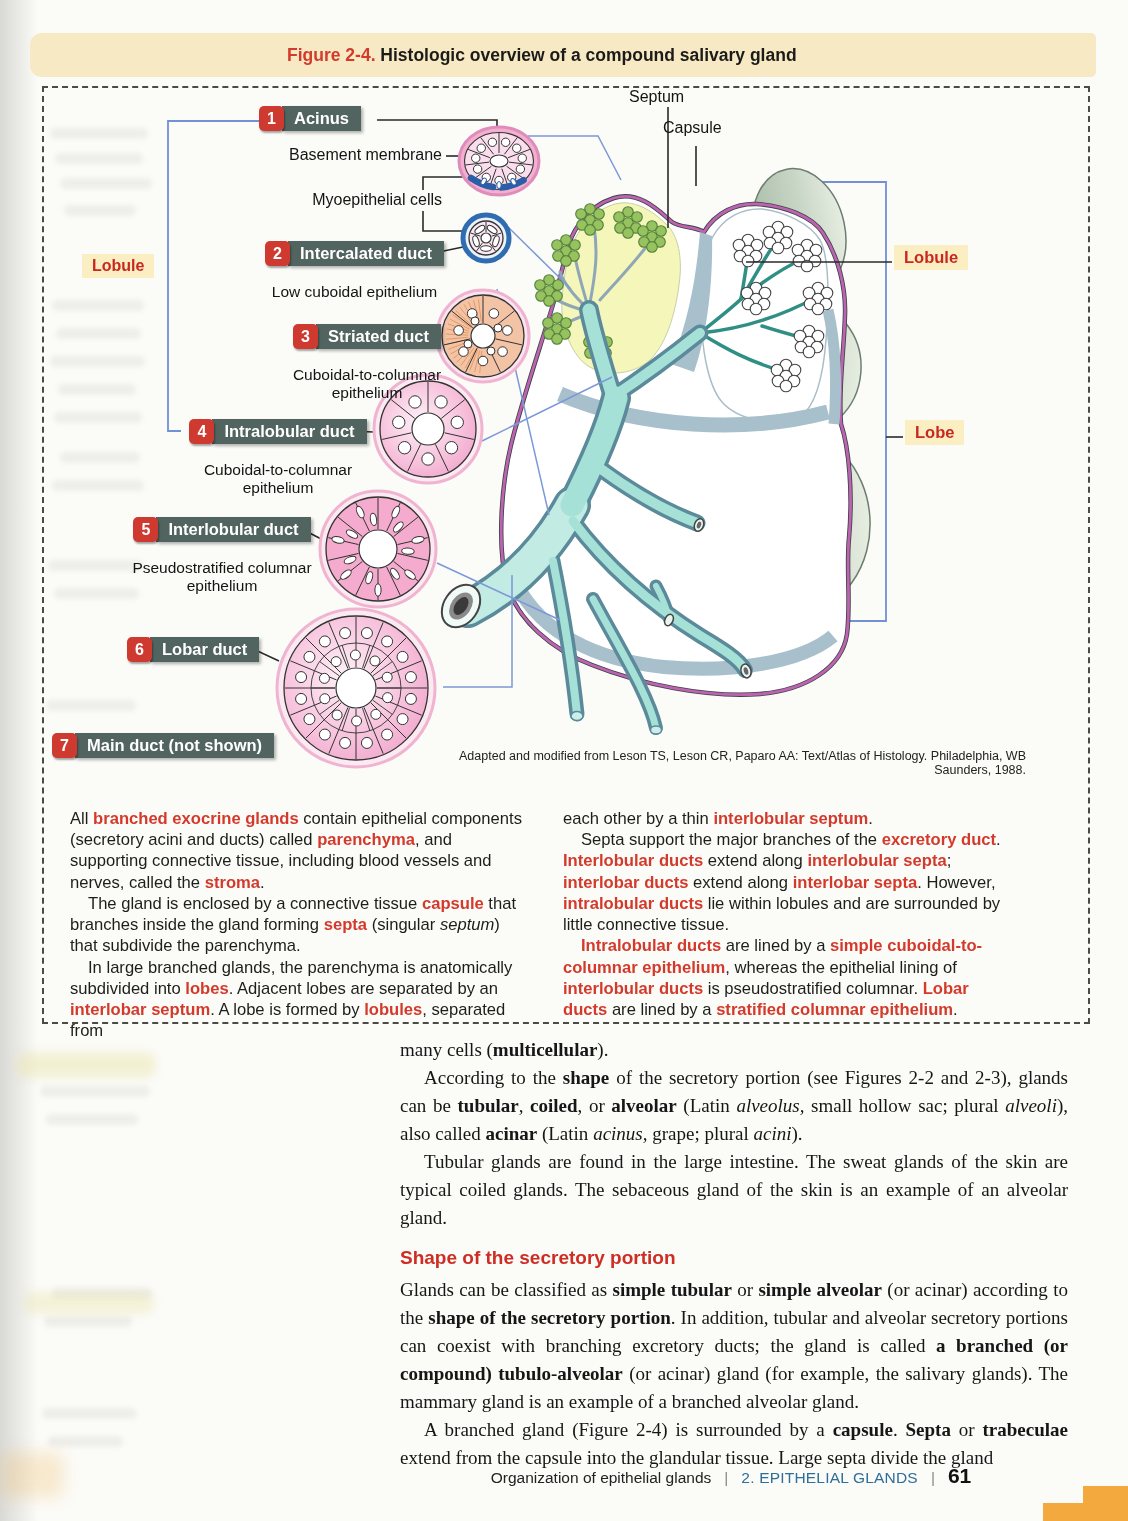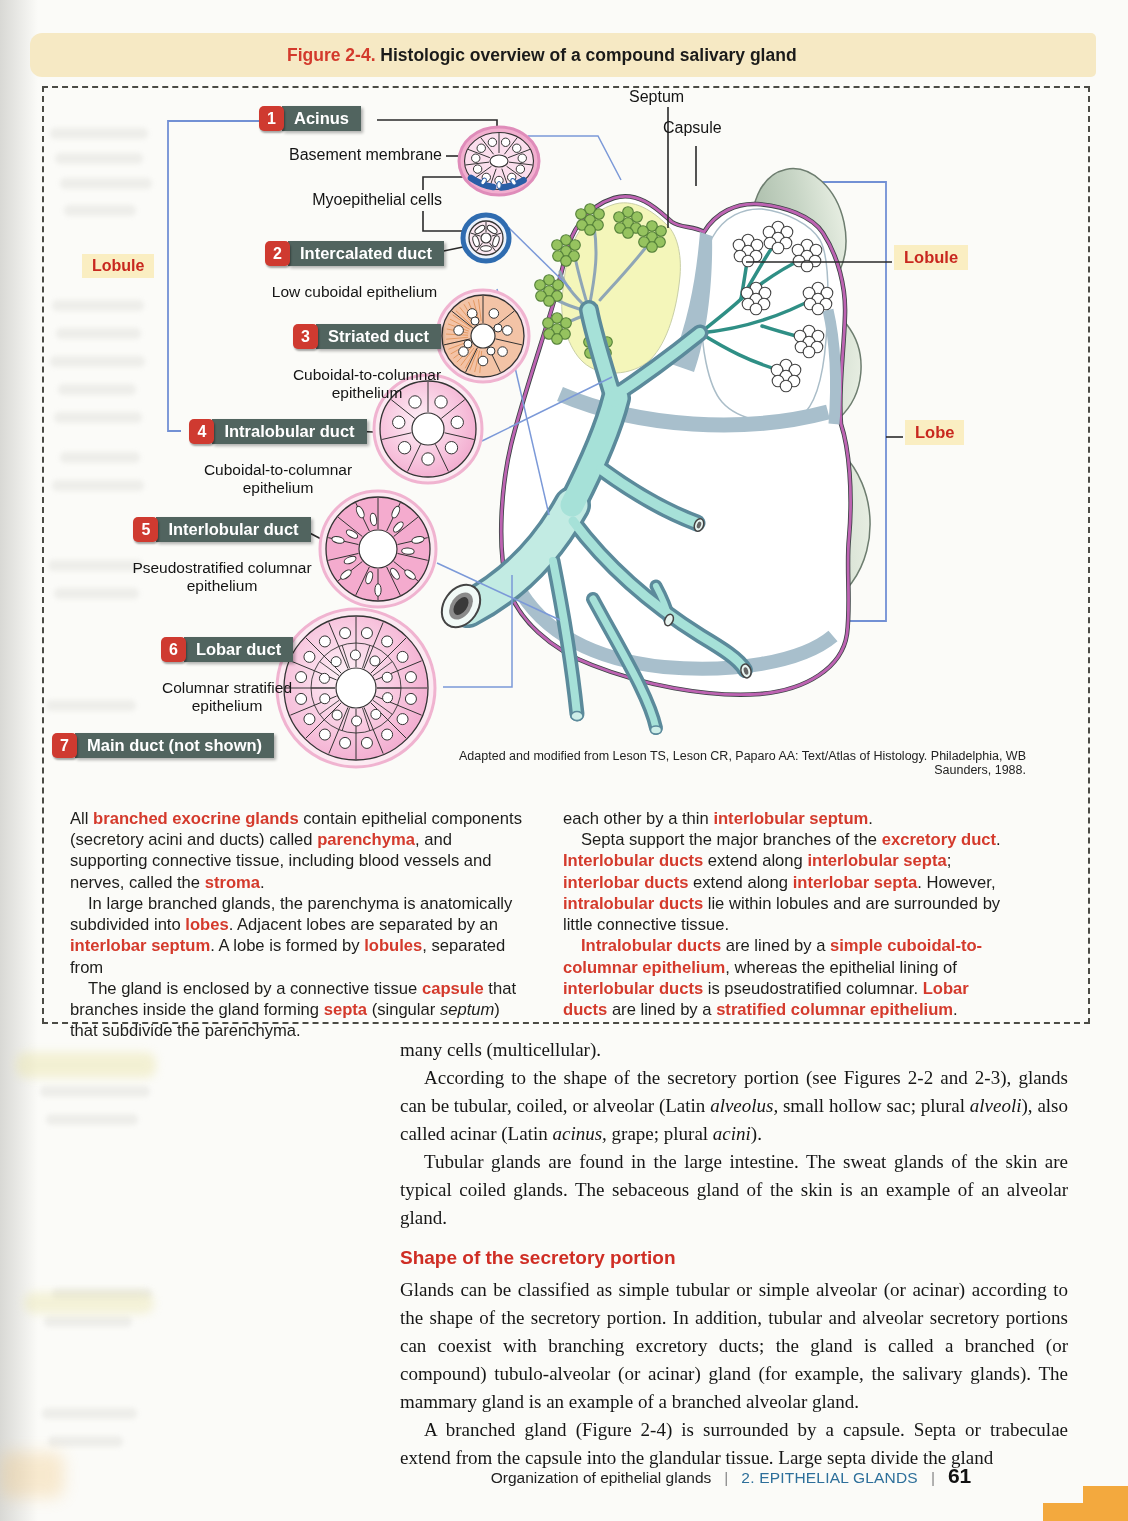--- a/index.html
+++ b/index.html
@@ -31,21 +31,21 @@
       font-size:16.5px;padding:3px 10px;}
   .credit{position:absolute;left:430px;top:749px;width:596px;text-align:right;font-size:12.5px;
           color:#222;z-index:2;}
   
   .figcols{position:absolute;left:70px;top:786px;width:946px;display:flex;gap:40px;z-index:2;
            font-size:16.6px;line-height:1.28;color:#1d1d1b;margin-top:22px;}
   .fcol{width:453px;}
   .figcols p{margin:0;}
   .ind{text-indent:18px;}
   .r{color:#d43a2c;font-weight:bold;}
-  .b{font-weight:normal;}
+  .b{font-weight:bold;}
   .i{font-style:italic;}
   
   .bodytext{position:absolute;left:400px;top:1036px;width:668px;z-index:2;
             font-family:"Liberation Serif", serif;font-size:19px;line-height:28px;
             text-align:justify;color:#161616;}
   .bodytext p{margin:0;}
   .bodytext .ind{text-indent:24px;}
   .bheading{font-family:"Liberation Sans", sans-serif;font-weight:bold;color:#cf2d24;
             font-size:19px;margin:12px 0 4px 0 !important;text-align:left;}
   
@@ -562,21 +562,20 @@
         <span class="dnum">5</span>
         <span class="dbox">Interlobular duct</span>
       </div>
     <div class="dsub">Pseudostratified columnar epithelium</div>
   </div>
   <div class="duct" style="left:127px;top:637px">
     <div class="drow">
         <span class="dnum">6</span>
         <span class="dbox">Lobar duct</span>
       </div>
-    <div class="dsub">Columnar stratified epithelium</div>
   </div>
   <div class="duct" style="left:52px;top:733px">
     <div class="drow">
         <span class="dnum">7</span>
         <span class="dbox">Main duct (not shown)</span>
       </div>
   </div>
 
   <div class="ptext" style="left:246px;top:146px;width:196px;text-align:right">Basement membrane</div>
   <div class="ptext" style="left:282px;top:191px;width:160px;text-align:right">Myoepithelial cells</div>
@@ -585,22 +584,22 @@
 
   <div class="hl" style="left:82px;top:254px;font-size:16px">Lobule</div>
   <div class="hl" style="left:894px;top:245px">Lobule</div>
   <div class="hl" style="left:905px;top:420px">Lobe</div>
 
   <div class="credit">Adapted and modified from Leson TS, Leson CR, Paparo AA: Text/Atlas of Histology. Philadelphia, WB Saunders, 1988.</div>
 
   <div class="figcols">
     <div class="fcol">
       <p><span>All </span><span class="r">branched exocrine glands</span><span> contain epithelial components (secretory acini and ducts) called </span><span class="r">parenchyma</span><span>, and supporting connective tissue, including blood vessels and nerves, called the </span><span class="r">stroma</span><span>.</span></p>
+      <p class="ind"><span>The gland is enclosed by a connective tissue </span><span class="r">capsule</span><span> that branches inside the gland forming </span><span class="r">septa</span><span> (singular </span><span class="i">septum</span><span>) that subdivide the parenchyma.</span></p>
       <p class="ind"><span>In large branched glands, the parenchyma is anatomically subdivided into </span><span class="r">lobes</span><span>. Adjacent lobes are separated by an </span><span class="r">interlobar septum</span><span>. A lobe is formed by </span><span class="r">lobules</span><span>, separated from</span></p>
-      <p class="ind"><span>The gland is enclosed by a connective tissue </span><span class="r">capsule</span><span> that branches inside the gland forming </span><span class="r">septa</span><span> (singular </span><span class="i">septum</span><span>) that subdivide the parenchyma.</span></p>
     </div>
     <div class="fcol">
       <p><span>each other by a thin </span><span class="r">interlobular septum</span><span>.</span></p>
       <p class="ind"><span>Septa support the major branches of the </span><span class="r">excretory duct</span><span>. </span><span class="r">Interlobular ducts</span><span> extend along </span><span class="r">interlobular septa</span><span>; </span><span class="r">interlobar ducts</span><span> extend along </span><span class="r">interlobar septa</span><span>. However, </span><span class="r">intralobular ducts</span><span> lie within lobules and are surrounded by little connective tissue.</span></p>
       <p class="ind"><span class="r">Intralobular ducts</span><span> are lined by a </span><span class="r">simple cuboidal-to-columnar epithelium</span><span>, whereas the epithelial lining of </span><span class="r">interlobular ducts</span><span> is pseudostratified columnar. </span><span class="r">Lobar ducts</span><span> are lined by a </span><span class="r">stratified columnar epithelium</span><span>.</span></p>
     </div>
   </div>
 
   <div class="bodytext">
     <p><span>many cells (</span><span class="b">multicellular</span><span>).</span></p>

